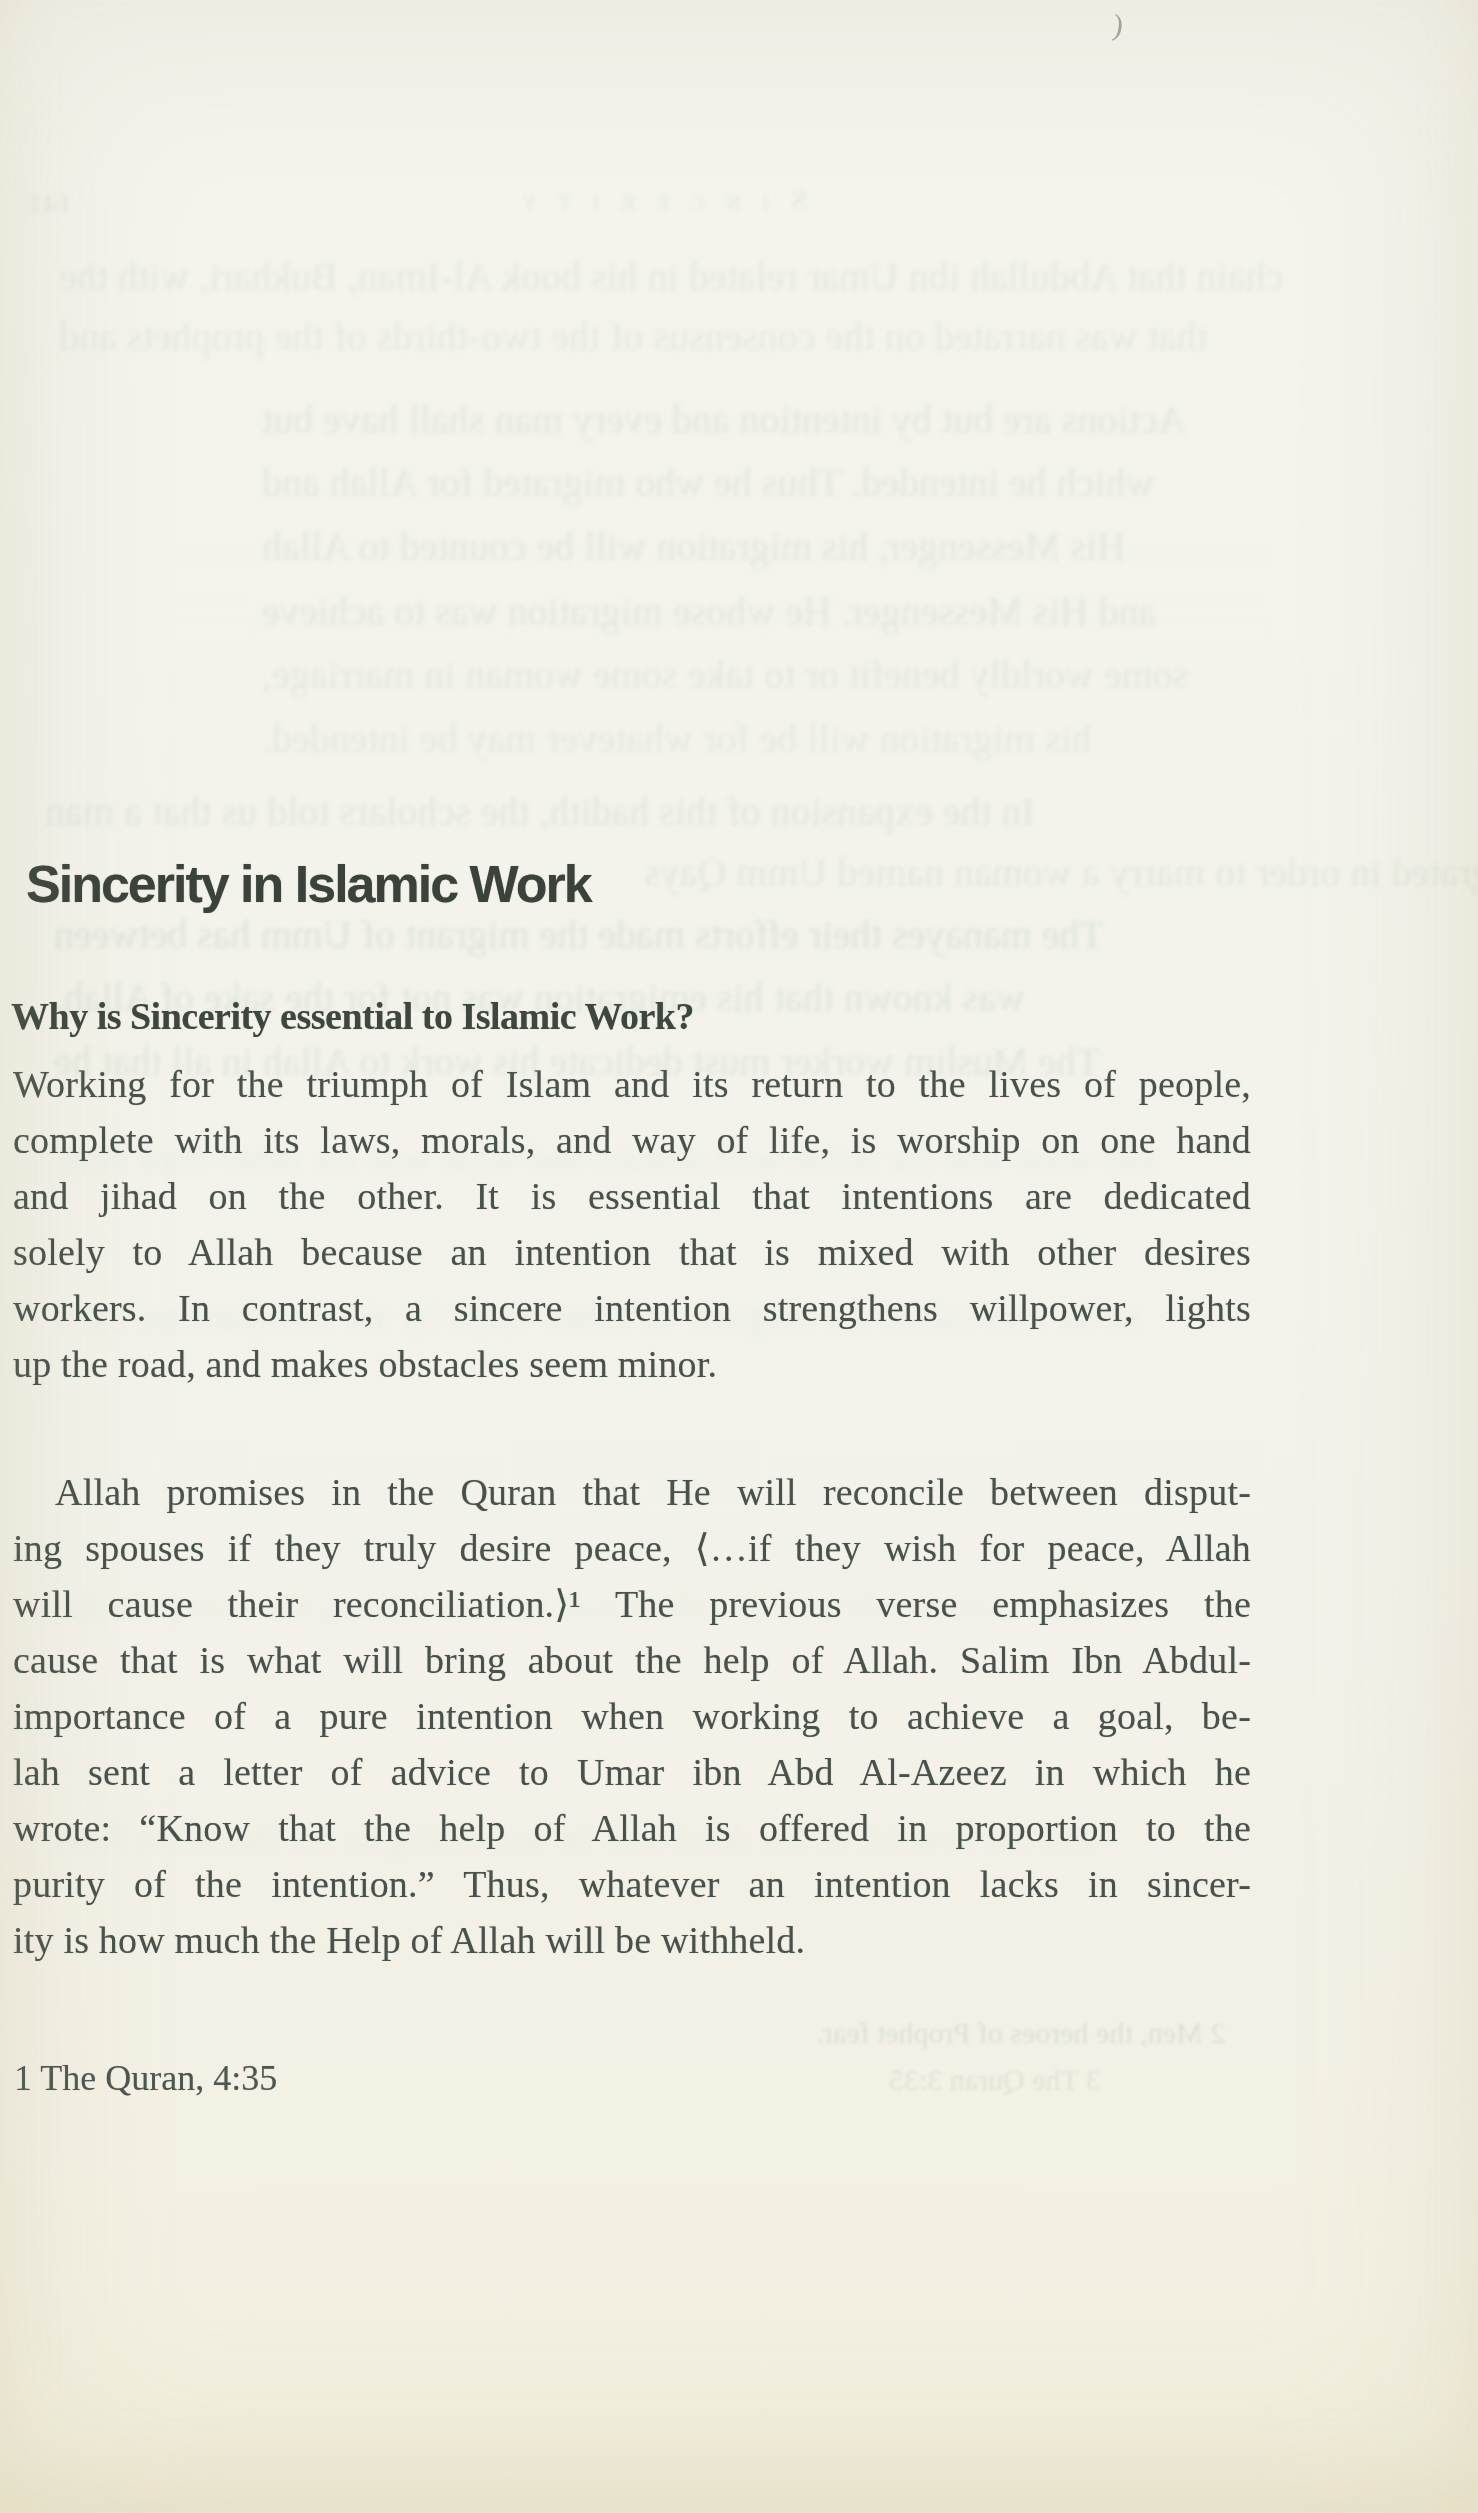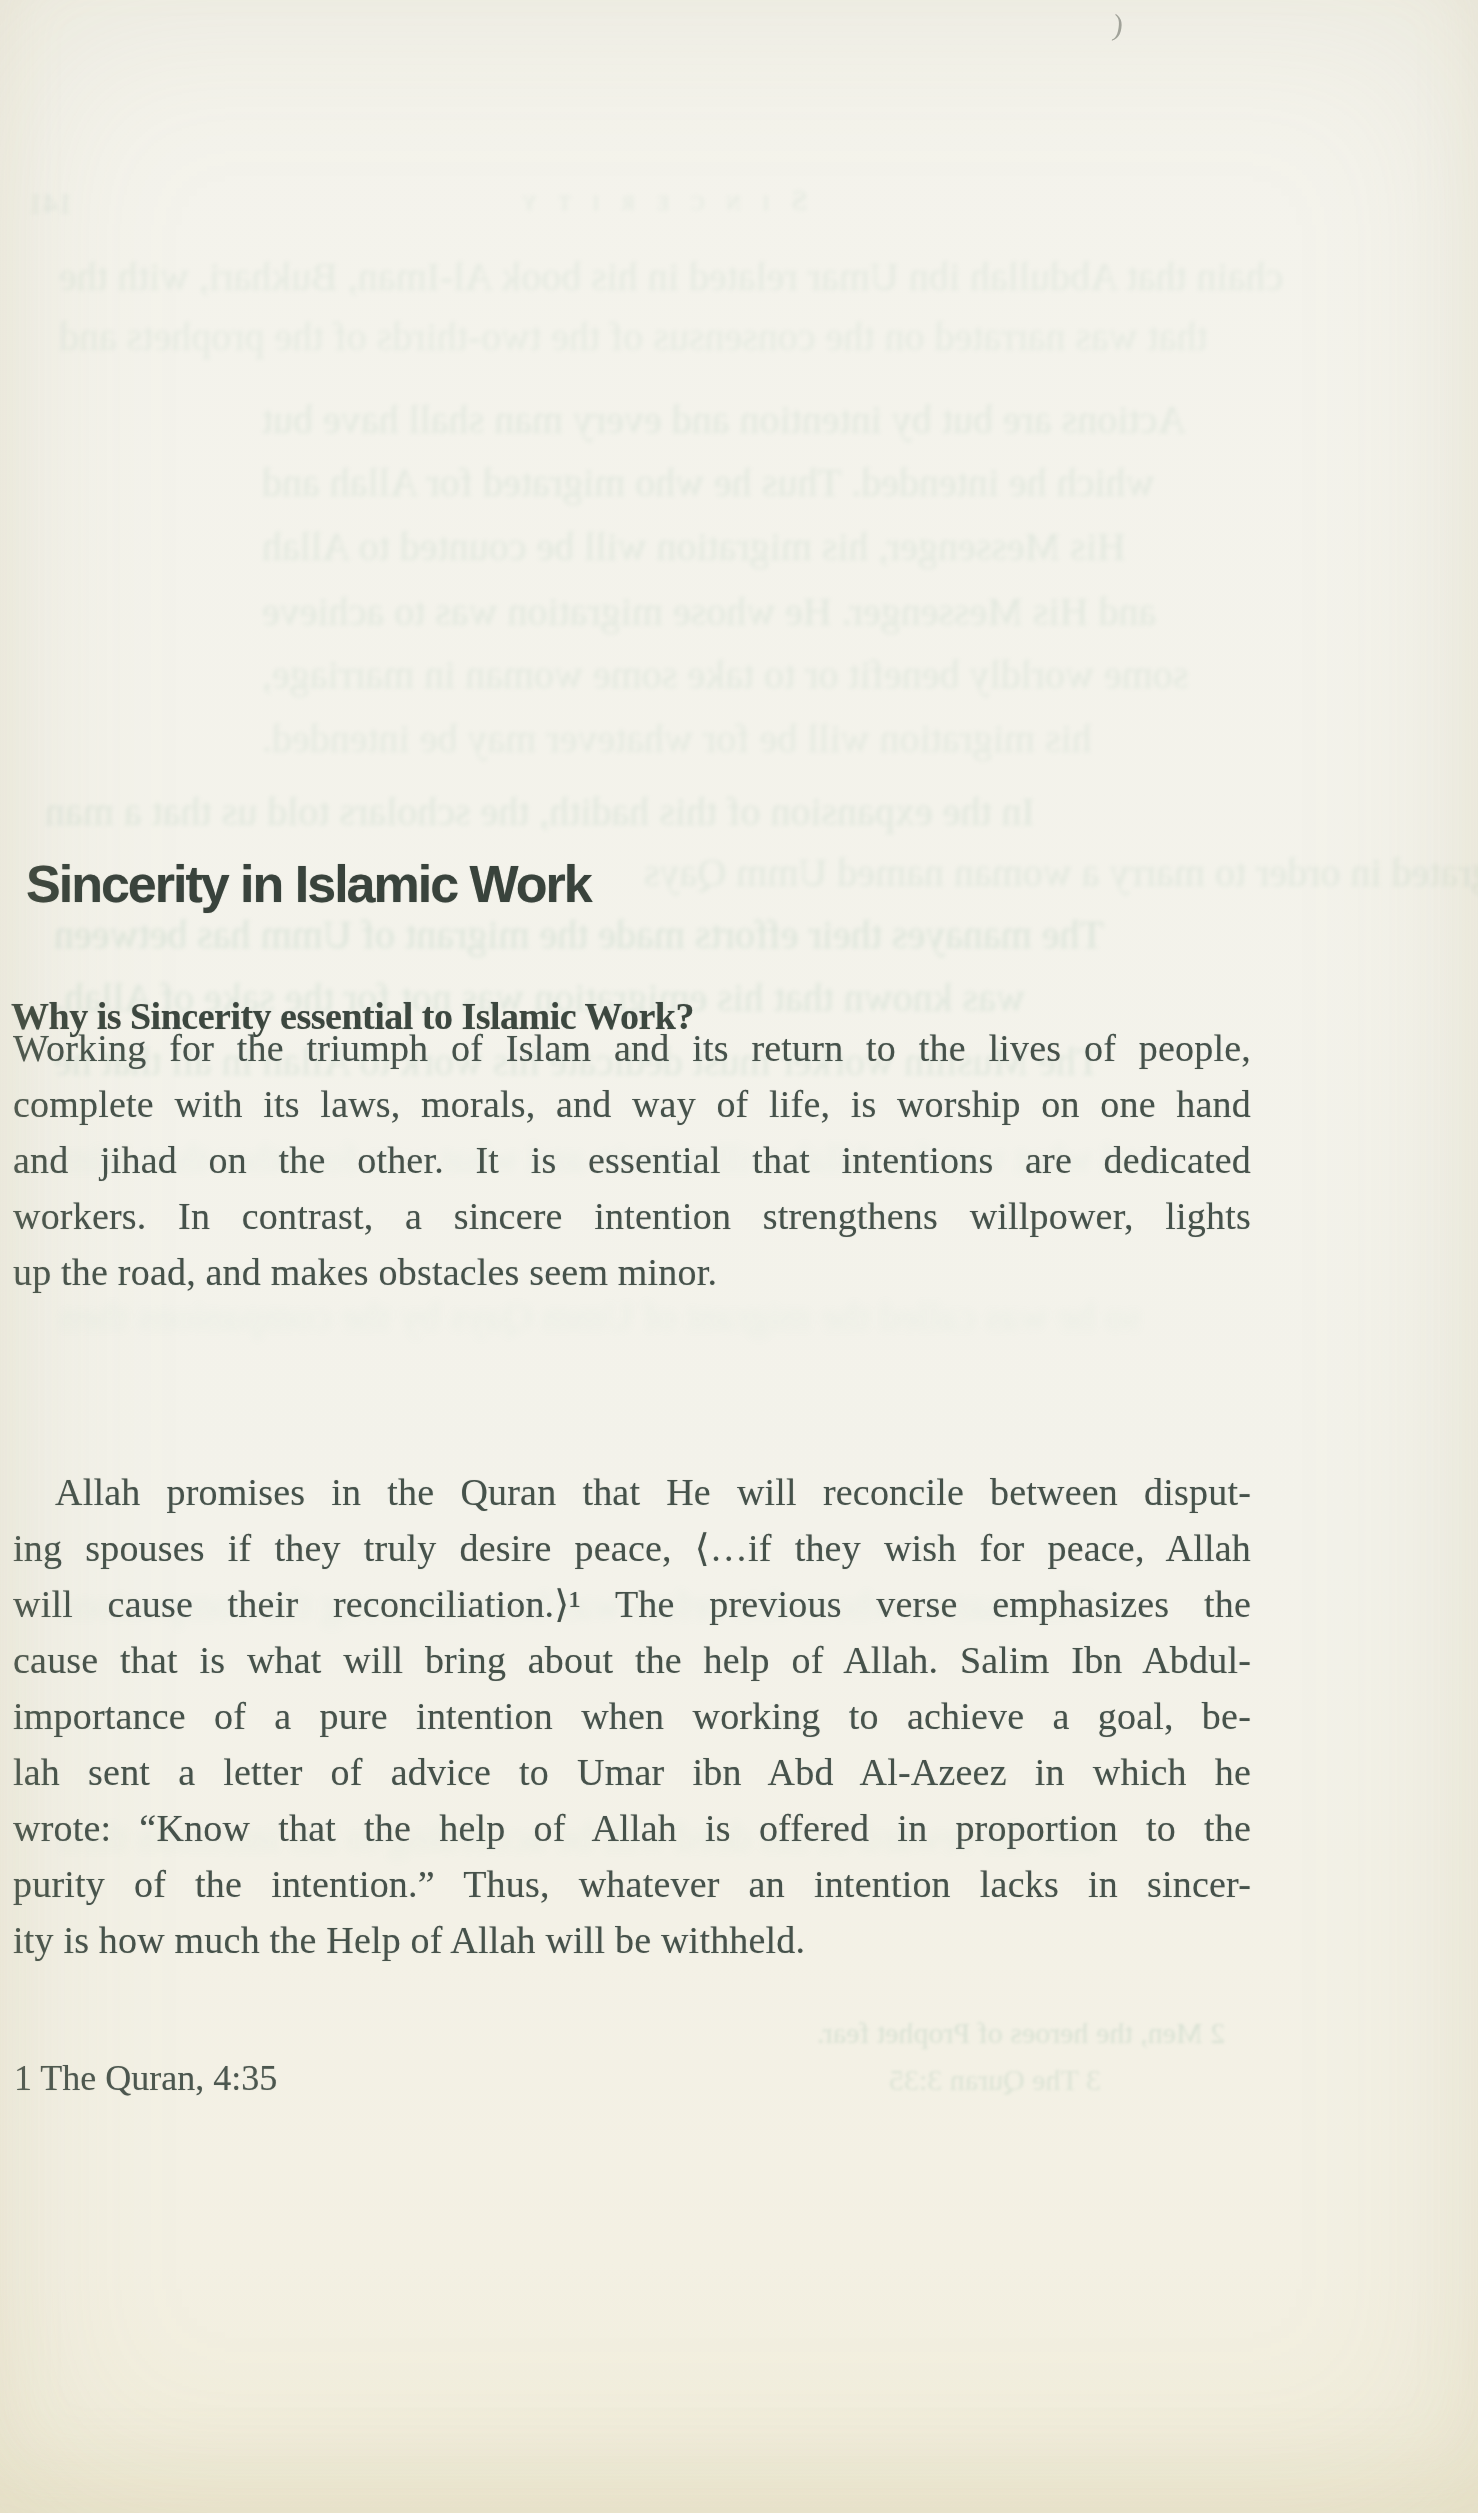--- a/index.html
+++ b/index.html
@@ -32,21 +32,21 @@
     white-space:nowrap;
   }
   .subheading{
     position:absolute;left:11px;top:994px;
     font-weight:bold;font-size:38px;letter-spacing:-0.5px;
     color:#3c473f;
     text-shadow:0 0 1px rgba(60,71,63,.4);
     white-space:nowrap;
   }
   .para{position:absolute;left:13px;width:1238px;color:#46524b;}
-  #p1{top:1020px;}
+  #p1{top:1056px;}
   #p2{top:1464px;}
   .line{
     height:56px;line-height:56px;font-size:38px;
     text-align:justify;text-align-last:justify;
     letter-spacing:0.2px;
     text-shadow:0 0 1px rgba(70,82,75,.38);
     overflow:hidden;white-space:nowrap;
   }
   .line.last{text-align-last:left;}
   .line.indent{padding-left:42px;}
@@ -118,20 +118,21 @@
   <div class="corner-mark">)</div>
 
   <h1 class="title" style="margin:16px;">Sincerity in Islamic Work</h1>
 
   <h2 class="subheading" style="margin:0;">Why is Sincerity essential to Islamic Work?</h2>
 
   <div class="para" id="p1">
     <div class="line">Working for the triumph of Islam and its return to the lives of people,</div>
     <div class="line">complete with its laws, morals, and way of life, is worship on one hand</div>
     <div class="line">and jihad on the other. It is essential that intentions are dedicated</div>
+    <div class="line">solely to Allah because an intention that is mixed with other desires</div>
     <div class="line">workers. In contrast, a sincere intention strengthens willpower, lights</div>
     <div class="line last">up the road, and makes obstacles seem minor.</div>
   </div>
 
   <div class="para" id="p2">
     <div class="line indent">Allah promises in the Quran that He will reconcile between disput-</div>
     <div class="line">ing spouses if they truly desire peace, ⟨…if they wish for peace, Allah</div>
     <div class="line">will cause their reconciliation.⟩¹ The previous verse emphasizes the</div>
     <div class="line">cause that is what will bring about the help of Allah. Salim Ibn Abdul-</div>
     <div class="line">importance of a pure intention when working to achieve a goal, be-</div>

